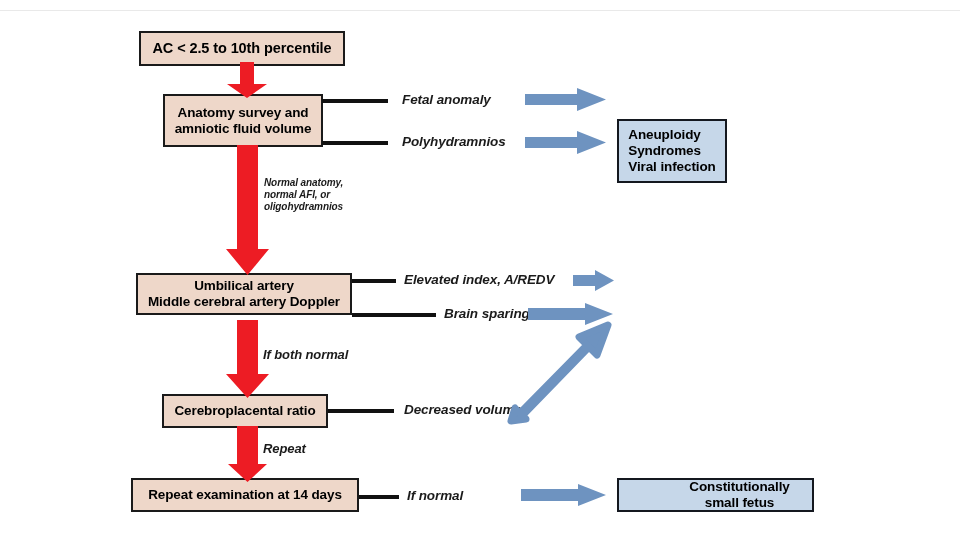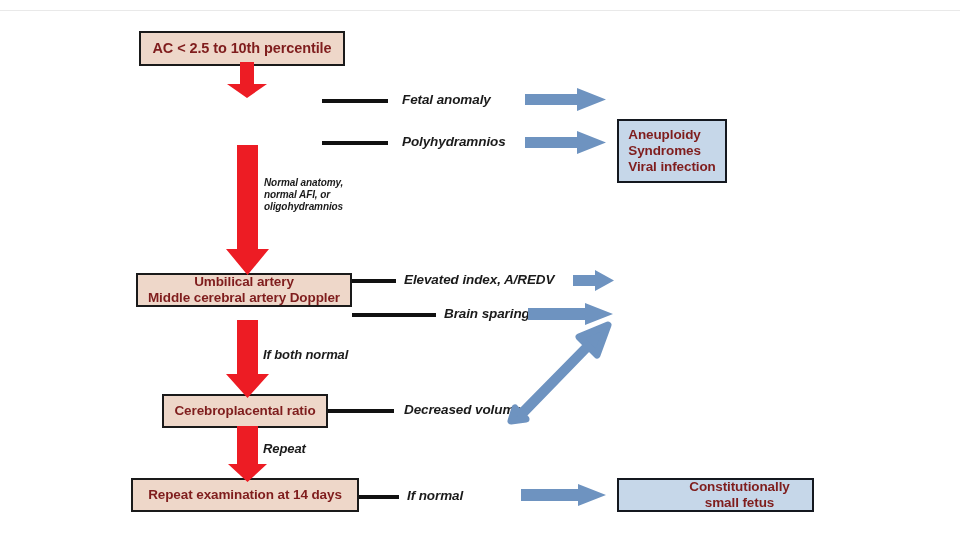--- a/index.html
+++ b/index.html
@@ -26,21 +26,21 @@
   }
 
   .box {
     position: absolute;
     box-sizing: border-box;
     border: 2px solid #1a1a1a;
     display: flex;
     align-items: center;
     justify-content: center;
     text-align: center;
-    color: #7f1d1d;
+    color: #000000;
     line-height: 1.18;
     letter-spacing: -0.1px;
     font-weight: 600;
   }
   .box.tan  { background: #eed7c9; }
   .box.blue { background: #c6d7e9; border-color: #14181f; }
 
   .box-text { padding: 0 6px; white-space: pre-line; }
 
   .label {
@@ -66,22 +66,26 @@
 <body>
 
 <div id="canvas">
 
   <div class="top-rule"></div>
 
   <div class="box tan" style="left:139px; top:31px; width:206px; height:35px; font-size:14.5px;">
     <span class="box-text">AC &lt; 2.5 to 10th percentile</span>
   </div>
 
+  <div class="box tan" style="left:163px; top:94px; width:160px; height:53px; font-size:13.5px;">
+    <span class="box-text">Anatomy survey and
+amniotic fluid volume</span>
+  </div>
 
-  <div class="box tan" style="left:136px; top:273px; width:216px; height:34px; font-size:13.5px;">
+  <div class="box tan" style="left:136px; top:273px; width:216px; height:42px; font-size:13.5px;">
     <span class="box-text">Umbilical artery
 Middle cerebral artery Doppler</span>
   </div>
 
   <div class="box tan" style="left:162px; top:394px; width:166px; height:34px; font-size:13.5px;">
     <span class="box-text">Cerebroplacental ratio</span>
   </div>
 
   <div class="box tan" style="left:131px; top:478px; width:228px; height:34px; font-size:13.5px;">
     <span class="box-text">Repeat examination at 14 days</span>

